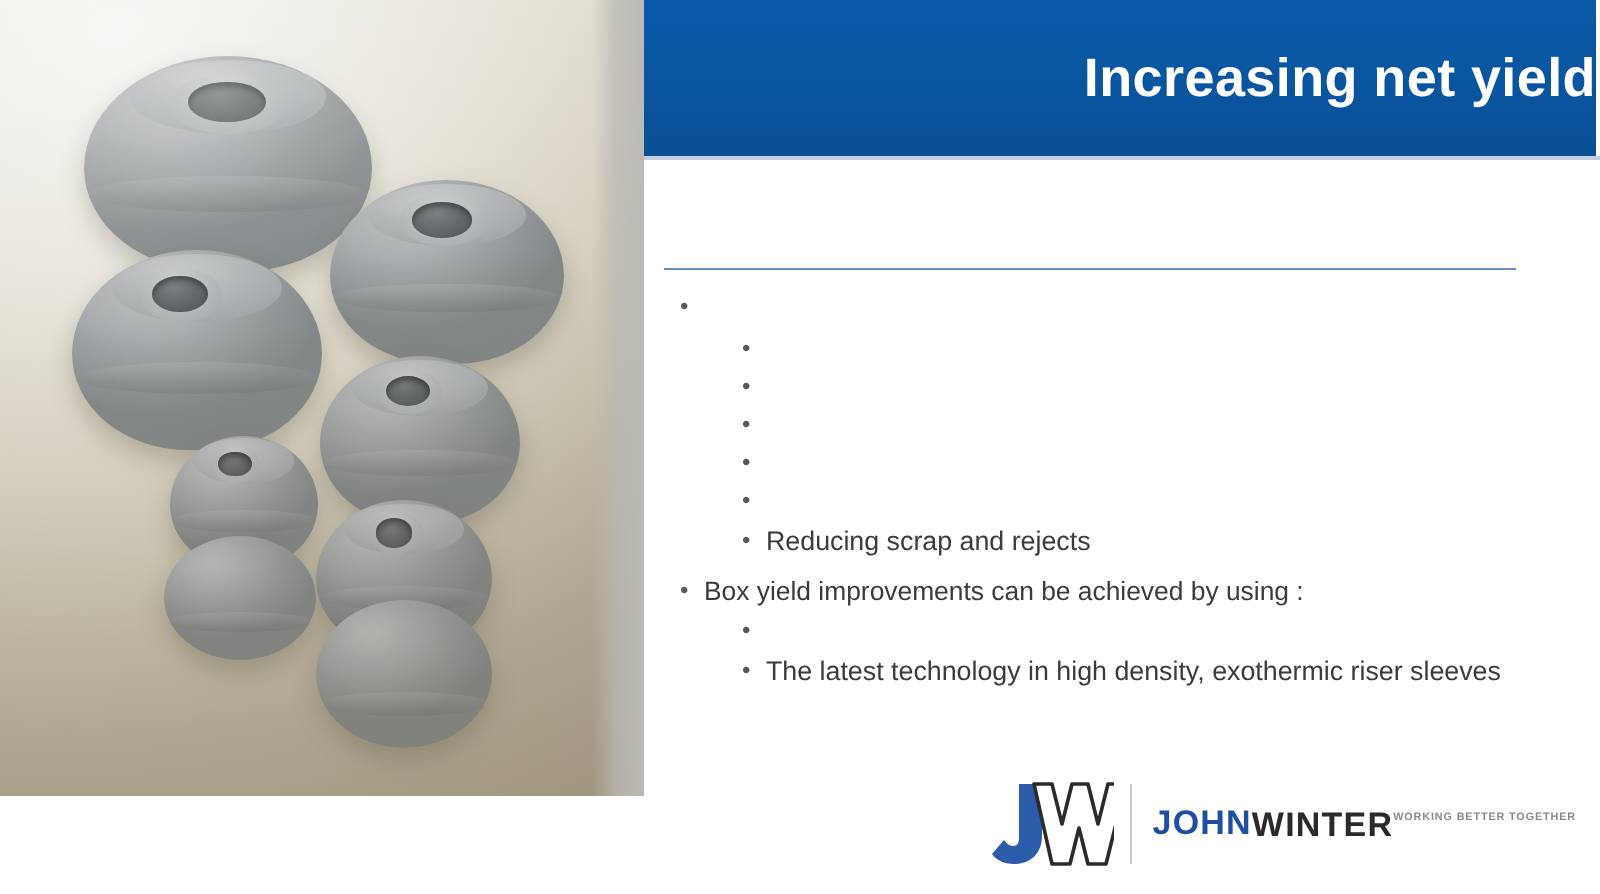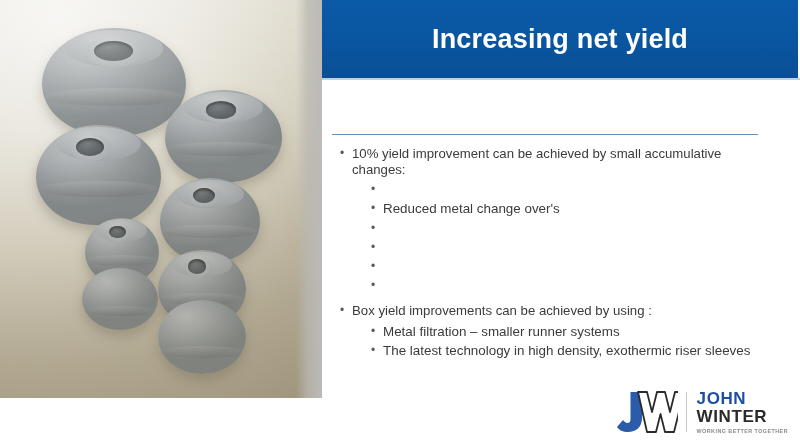--- a/index.html
+++ b/index.html
@@ -96,21 +96,21 @@
   
   .title-banner {
     position: absolute;
     left: 322px;
     top: 0;
     right: 2px;
     height: 78px;
     background: linear-gradient(180deg, #0b5aa8 0%, #09559f 55%, #0a4f96 100%);
     display: flex;
     align-items: center;
-    justify-content: center;
+    justify-content: flex-end;
   }
   .title-text {
     color: #ffffff;
     font-size: 27px;
     font-weight: bold;
     letter-spacing: .2px;
     line-height: 1;
     white-space: nowrap;
   }
   .banner-underline {
@@ -194,21 +194,20 @@
   }
   .jw-mark svg { display: block; }
   .logo-divider {
     width: 1px;
     height: 40px;
     background: #c9c9c9;
     margin-right: 10px;
   }
   .logo-words {
     display: flex;
-    flex-direction: column;
     justify-content: center;
     line-height: 1;
   }
   .logo-john {
     color: #1f4fa3;
     font-size: 17px;
     font-weight: bold;
     letter-spacing: .6px;
   }
   .logo-winter {
@@ -301,53 +300,51 @@
   </div>
   <div class="banner-underline"></div>
 
   <div class="content">
     <div class="rule"></div>
 
     <div class="bullets">
 
       <div class="b1">
         <span class="dot">•</span>
-        <span class="btext">10% yield improvement can be achieved by small accumulative changes:</span>
-      </div>
-
-      <div class="b2">
-        <span class="dot">•</span>
-      </div>
-      <div class="b2">
-        <span class="dot">•</span>
-        <span class="btext">Reduced metal change over's</span>
-      </div>
-      <div class="b2">
-        <span class="dot">•</span>
-      </div>
-      <div class="b2">
-        <span class="dot">•</span>
-      </div>
-      <div class="b2">
-        <span class="dot">•</span>
-      </div>
-      <div class="b2">
-        <span class="dot">•</span>
+      </div>
+
+      <div class="b2">
+        <span class="dot">•</span>
+      </div>
+      <div class="b2">
+        <span class="dot">•</span>
+      </div>
+      <div class="b2">
+        <span class="dot">•</span>
+      </div>
+      <div class="b2">
+        <span class="dot">•</span>
+      </div>
+      <div class="b2">
+        <span class="dot">•</span>
+      </div>
+      <div class="b2">
+        <span class="dot">•</span>
+        <span class="btext">Reducing scrap and rejects</span>
       </div>
 
       <div class="group-gap"></div>
 
       <div class="b1">
         <span class="dot">•</span>
         <span class="btext">Box yield improvements can be achieved by using :</span>
       </div>
 
       <div class="b2">
         <span class="dot">•</span>
-        <span class="btext">Metal filtration – smaller runner systems</span>
       </div>
       <div class="b2">
         <span class="dot">•</span>
         <span class="btext">The latest technology in high density, exothermic riser sleeves</span>
       </div>
 
     </div>
   </div>
 
   <div class="footer">

